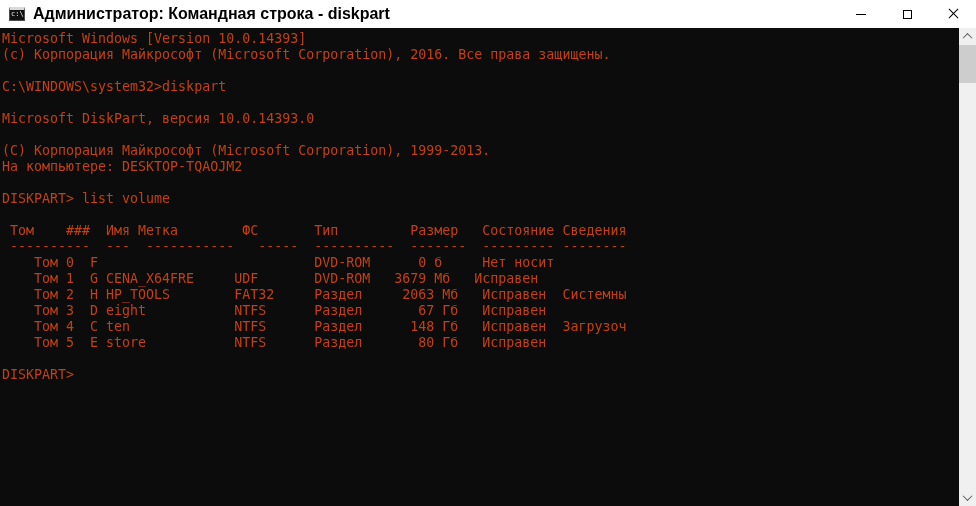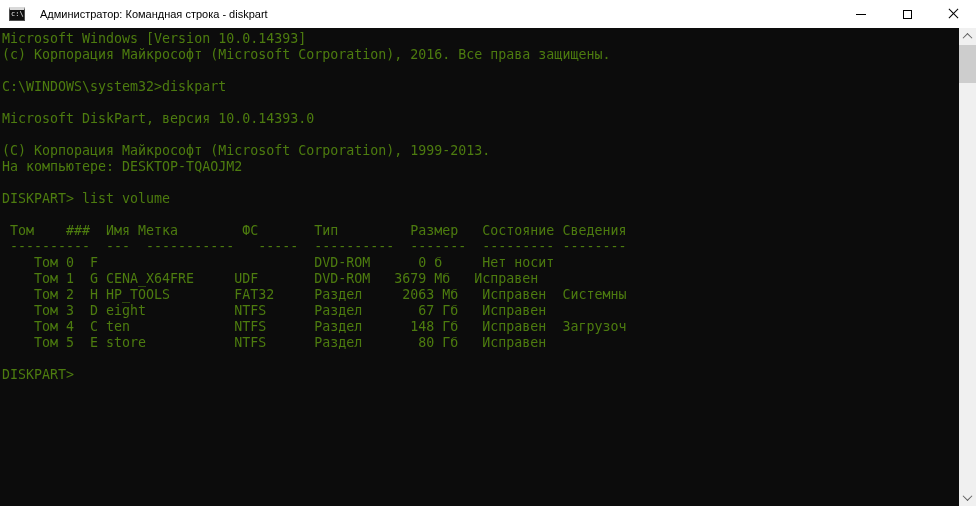--- a/index.html
+++ b/index.html
@@ -29,24 +29,25 @@
     position: relative;
     flex: 0 0 auto;
   }
   .titlebar-icon .prompt-glyph {
     position: absolute; top: 0px; left: 1px;
     font-family: "DejaVu Sans Mono", monospace;
     font-size: 7px; line-height: 9px;
     color: #e8e8e8;
   }
   .titlebar-title {
-    font-size: 11px;
+    font-size: 16px;
     color: #000000;
     white-space: nowrap;
-    margin-left: 9px;
+    margin-left: 2px;
+    font-weight: bold;
   }
   .titlebar-buttons {
     margin-left: auto;
     display: flex; height: 28px;
   }
   .tb-btn {
     width: 46px; height: 28px;
     display: flex; align-items: center; justify-content: center;
     background: transparent;
     border: none; padding: 0;
@@ -67,21 +68,21 @@
     width: 959px; height: 478px;
     background: #0c0c0c;
     overflow: hidden;
   }
   .console-text {
     margin: 0;
     padding: 3px 0 0 2px;
     font-family: "DejaVu Sans Mono", monospace;
     font-size: 13.3px;
     line-height: 16px;
-    color: #4d7c0f;
+    color: #c2410c;
     white-space: pre;
   }
 
   
   .scrollbar {
     position: absolute; top: 28px; right: 0;
     width: 17px; height: 478px;
     background: #f0f0f0;
   }
   .scroll-arrow {

